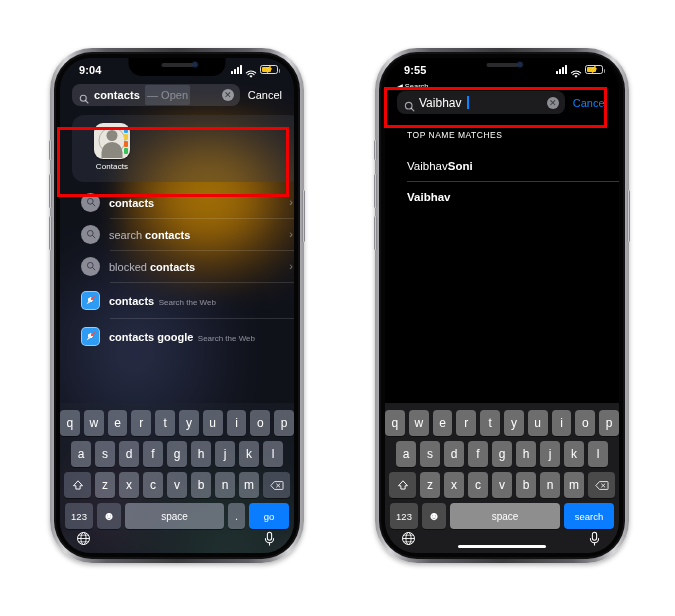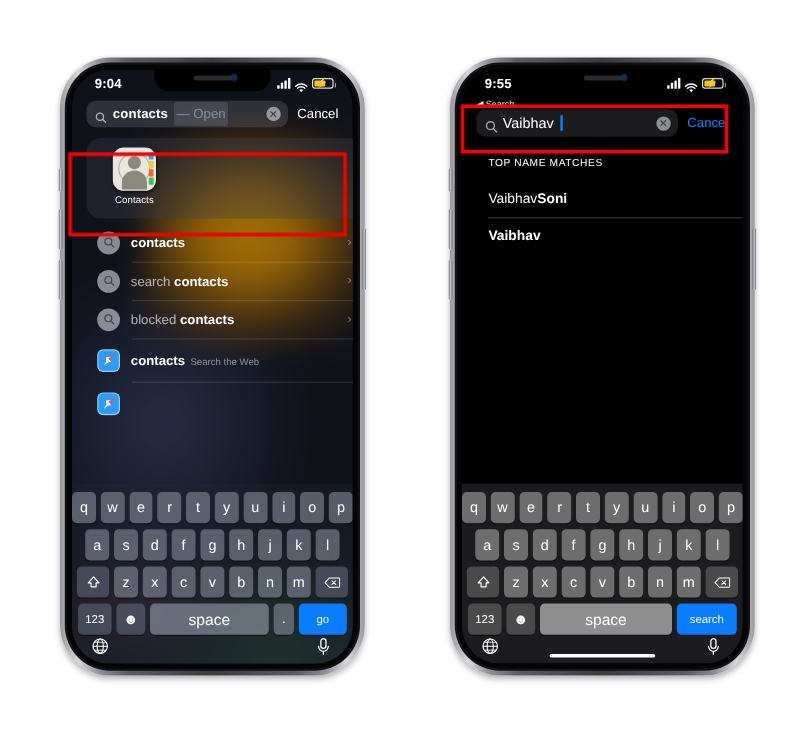--- a/index.html
+++ b/index.html
@@ -259,21 +259,21 @@
   .kb.dark .key { background: #6d6d6d; }
   .kb.translucent .key { background: rgba(150,156,170,.52); }
   .key.letter { width: 20px; }
   .key.shift, .key.del { width: 27px; }
   .kb.dark .key.shift, .kb.dark .key.del { background: #4a4a4a; }
   .kb.translucent .key.shift, .kb.translucent .key.del { background: rgba(108,114,130,.52); }
   .key.num { width: 28px; font-size: 9.5px; }
   .key.emoji { width: 24px; font-size: 12px; }
   .kb.dark .key.num, .kb.dark .key.emoji { background: #4a4a4a; }
   .kb.translucent .key.num, .kb.translucent .key.emoji { background: rgba(108,114,130,.52); }
-  .key.space { flex: 1; font-size: 13px; }
+  .key.space { flex: 1; font-size: 10px; }
   .kb.dark .key.space { background: #8e8e8e; }
   .kb.translucent .key.space { background: rgba(165,172,186,.55); }
   .key.dot { width: 17px; font-size: 11px; }
   .key.action { background: #0a7cff !important; font-size: 9.5px; }
   .key.action.go { width: 40px; }
   .key.action.search { width: 50px; }
   .kb-row.r4 { padding-left: 5px; padding-right: 5px; gap: 4px; }
   .kb-bottom {
     position: absolute; left: 0; bottom: 0; width: 100%; height: 30px;
     display: flex; align-items: center; justify-content: space-between;
@@ -417,20 +417,24 @@
         <div class="sug sug-tall">
           <span class="sug-ico-safari"></span>
           <span class="sug-txt">
             <span class="sug-main"><span class="bold">contacts</span></span>
             <span class="sug-sub">Search the Web</span>
           </span>
         </div>
 
         <div class="sug sug-tall">
           <span class="sug-ico-safari"></span>
+          <span class="sug-txt">
+            <span class="sug-main"><span class="bold">contacts google</span></span>
+            <span class="sug-sub">Search the Web</span>
+          </span>
         </div>
       </div>
 
       <div class="kb translucent">
         <div class="kb-row r1">
           <div class="key letter">q</div>
           <div class="key letter">w</div>
           <div class="key letter">e</div>
           <div class="key letter">r</div>
           <div class="key letter">t</div>

